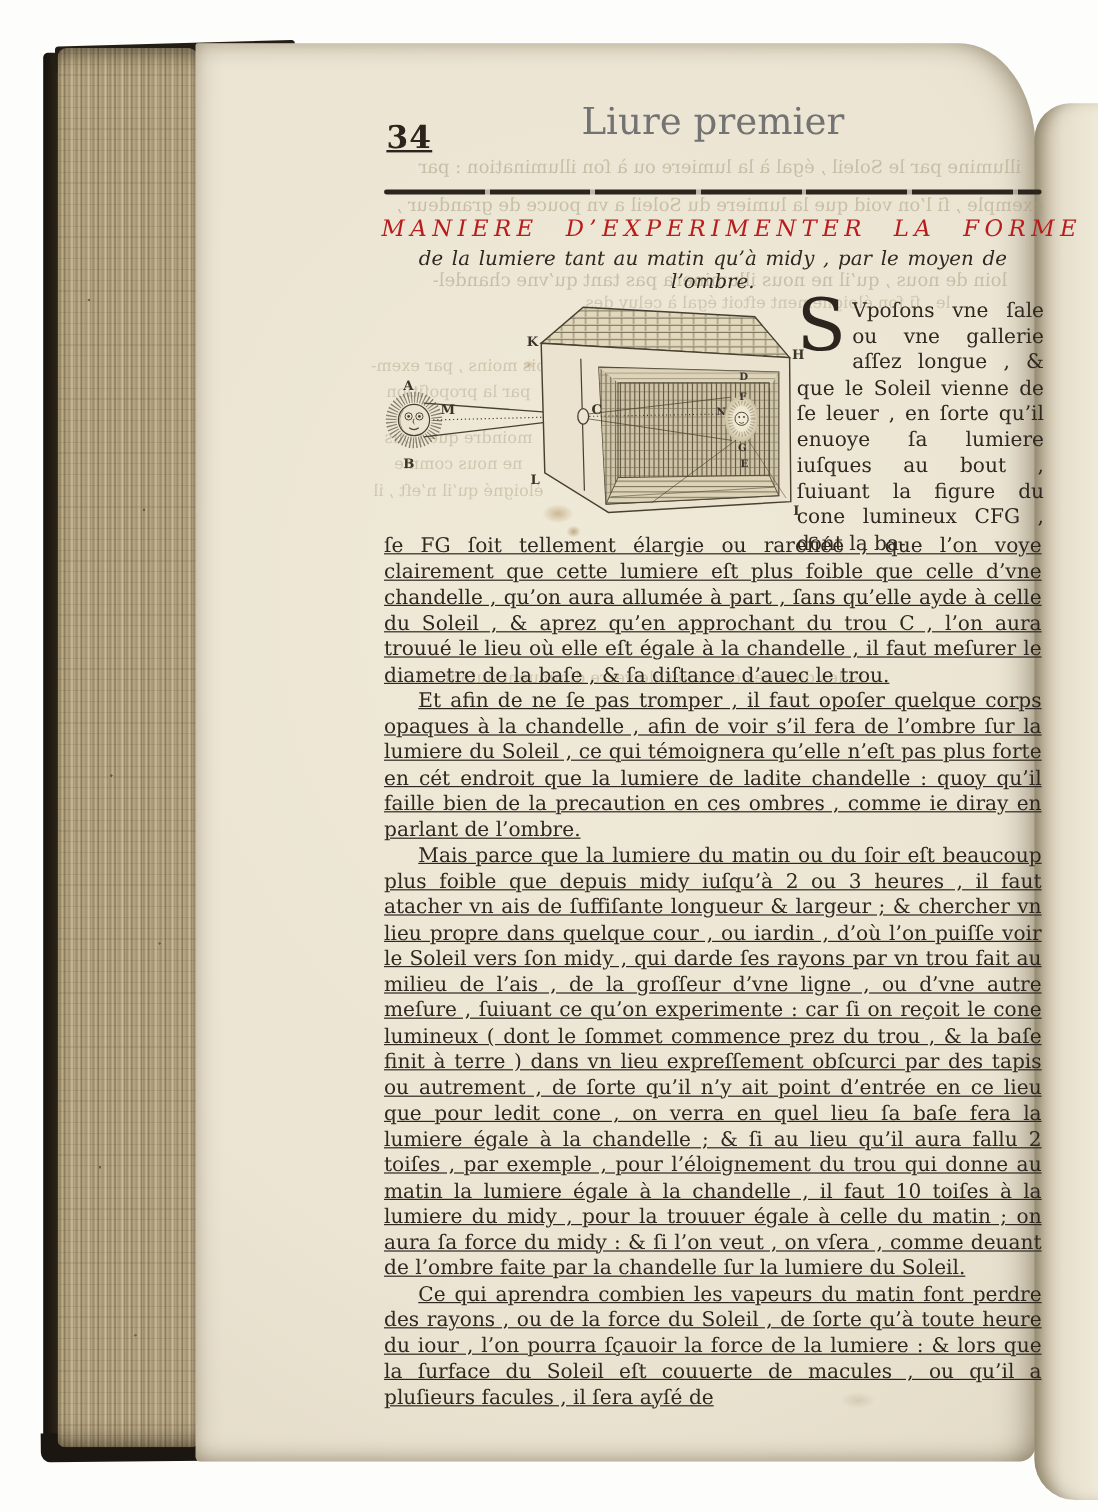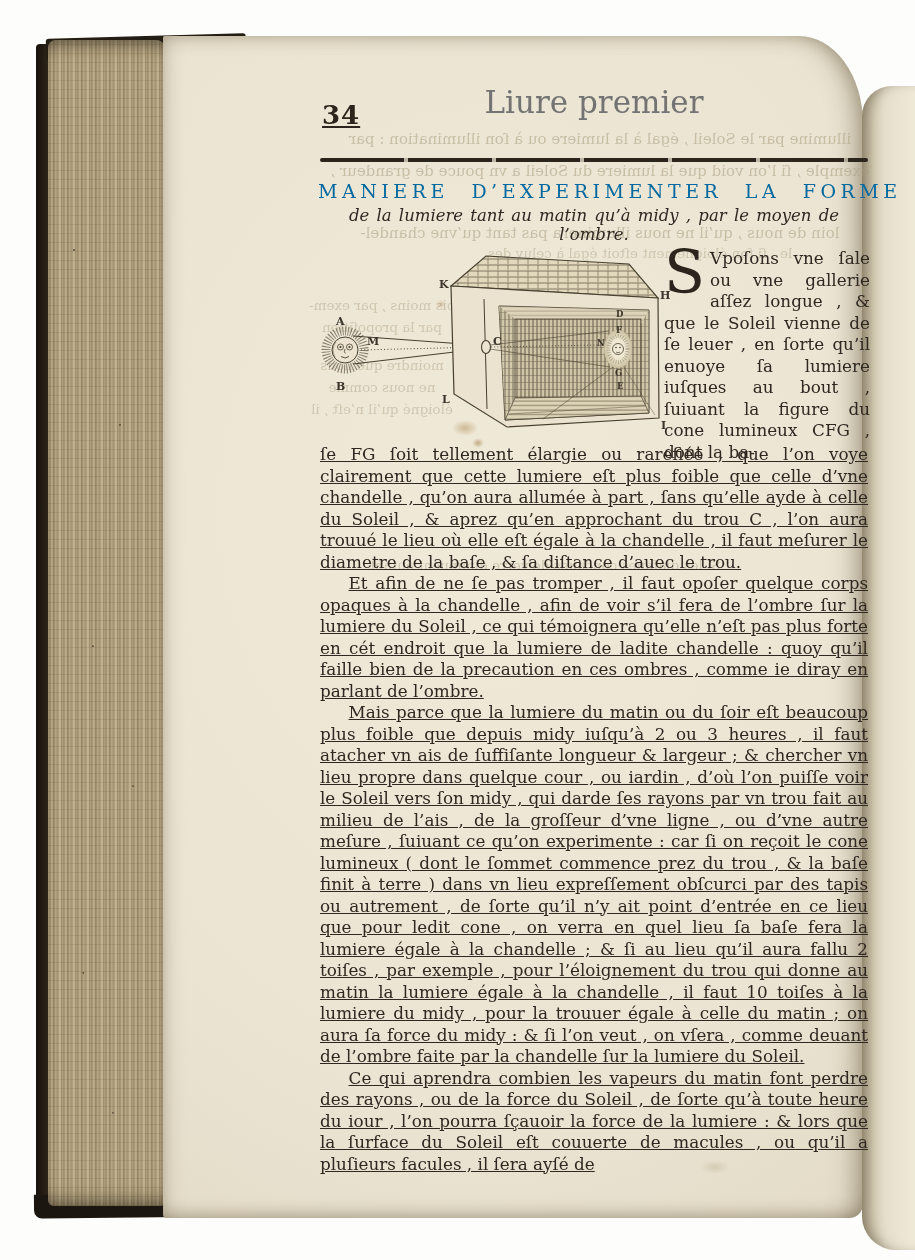--- a/index.html
+++ b/index.html
@@ -69,22 +69,22 @@
     position:absolute;left:320px;top:84px;width:548px;text-align:center;
     font-size:31px;color:#737373;
   }
   .header-rule{
     position:absolute;left:320px;top:158px;width:548px;height:4px;
     background:repeating-linear-gradient(90deg,#2c251d 0 84px, rgba(44,37,29,.25) 84px 88px);
     border-radius:2px;
   }
   .section-title{
     position:absolute;left:318px;top:180px;width:552px;text-align:right;
-    font-size:19px;letter-spacing:4.5px;word-spacing:12px;
-    white-space:nowrap;color:#0369a1;
+    font-style:italic;font-size:19px;letter-spacing:4.5px;word-spacing:12px;
+    white-space:nowrap;color:#b91c1c;
   }
   .section-subtitle{
     position:absolute;left:320px;top:206px;width:548px;text-align:center;
     font-style:italic;font-size:16.5px;color:#2f2821;word-spacing:2px;
   }
   .body-text{color:#2f2821;font-size:16.8px;line-height:21.5px;text-align:justify;}
   .para-first{
     position:absolute;left:664px;top:248px;width:206px;
   }
   .dropcap{

